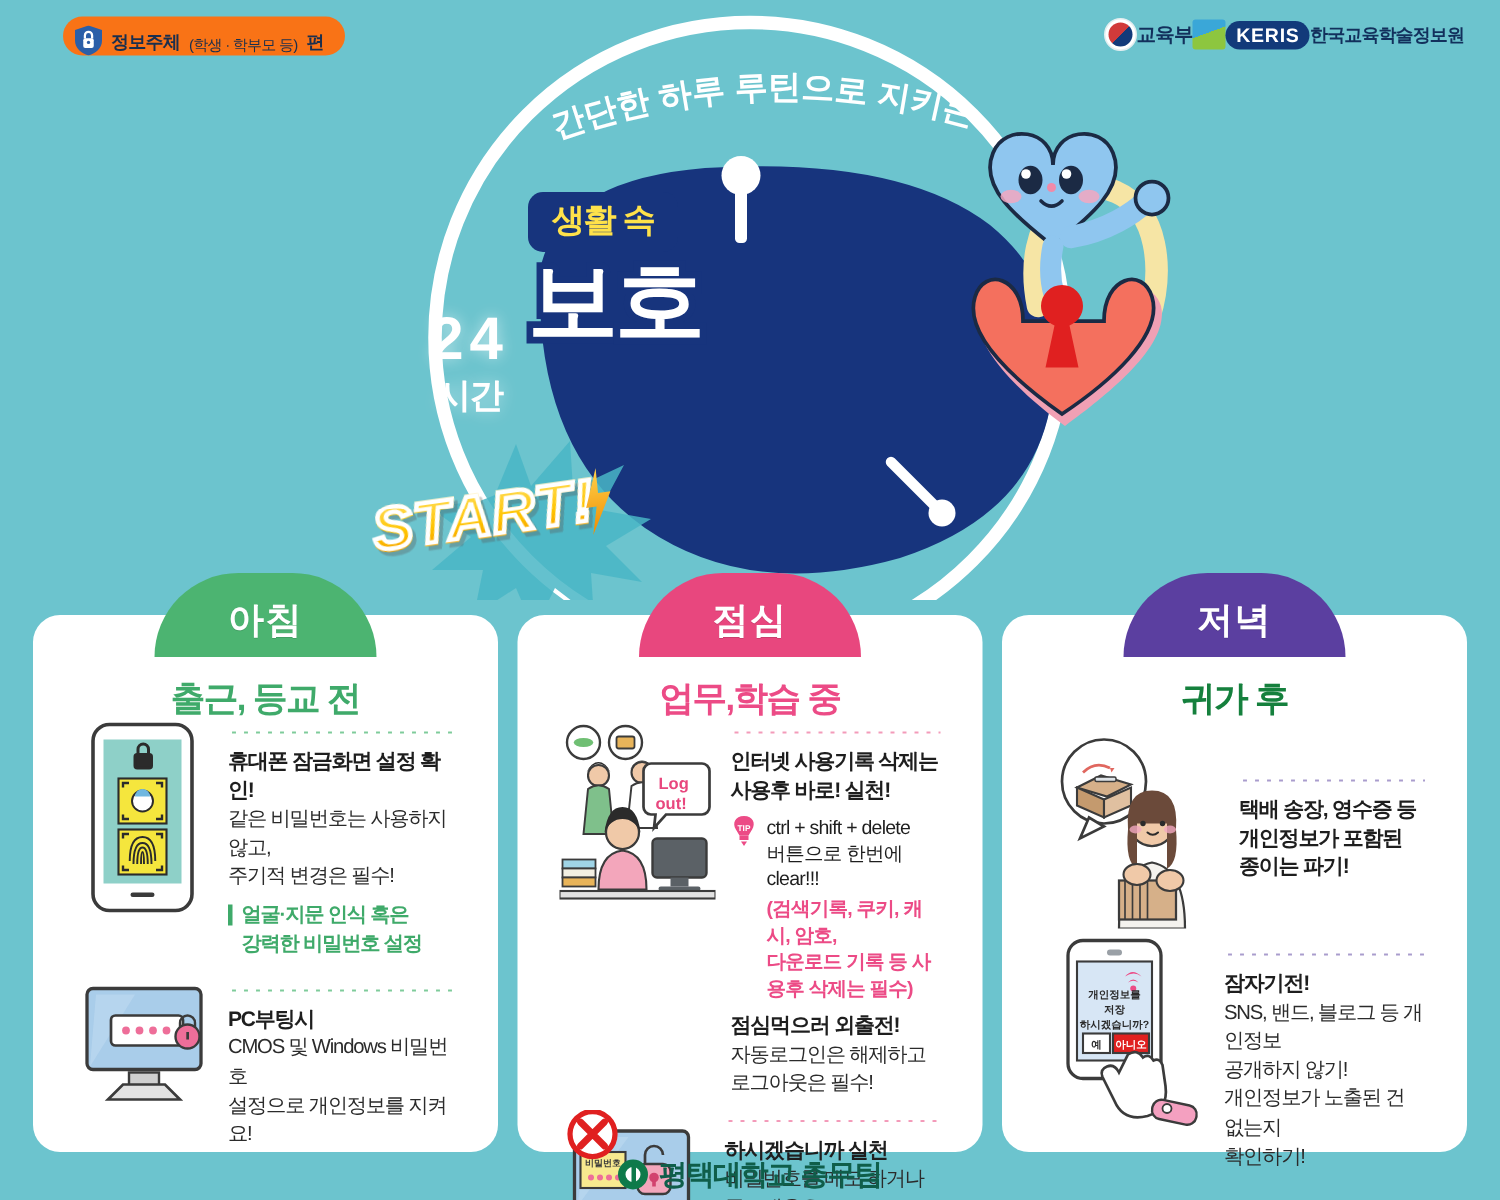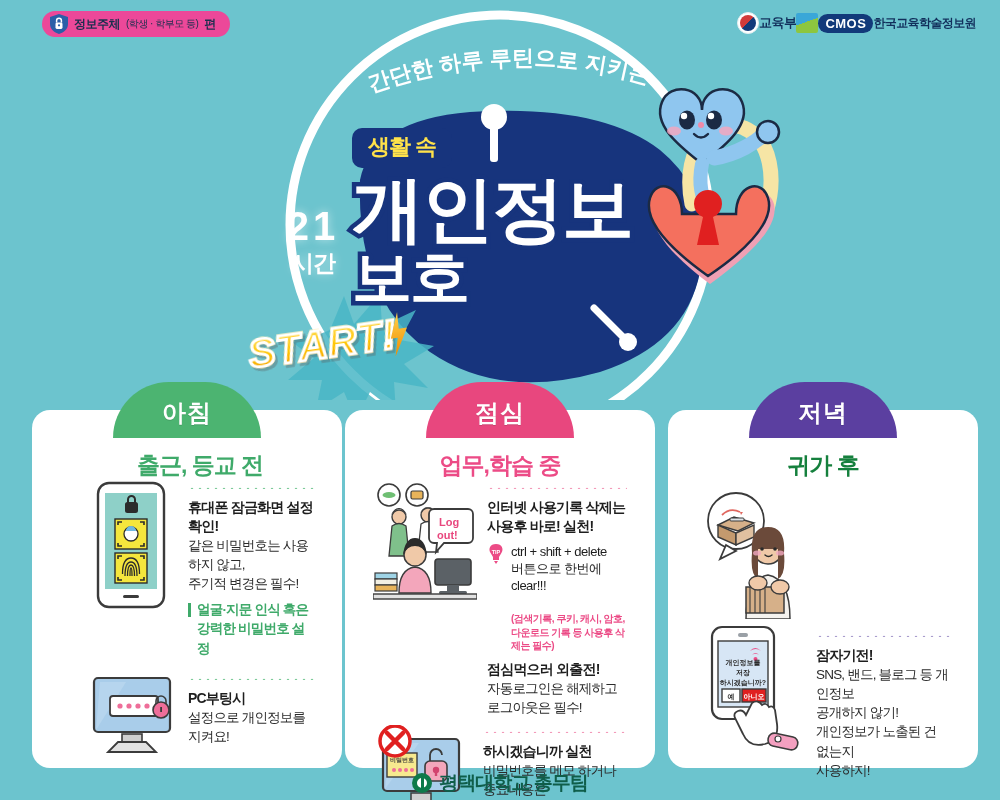--- a/index.html
+++ b/index.html
@@ -10,22 +10,22 @@
     position:relative;
     overflow:hidden;
   }
 
   
   .topbar { position:absolute; top:0; left:0; width:1000px; height:56px; z-index:40; }
 
   .subject-pill{
     position:absolute; left:42px; top:11px;
     height:26px; padding:0 14px 0 8px;
-    background:#ec4899; border-radius:14px;
-    display:flex; align-items:center; gap:6px;
+    background:#f97316; border-radius:14px;
+    display:flex; align-items:flex-end; gap:6px;
   }
   .shield{
     width:18px; height:20px; flex:0 0 18px; position:relative;
   }
   .shield svg{ display:block; }
   .subject-pill .t1{ font-size:12px; font-weight:bold; color:#1a2f4e; letter-spacing:-.5px;}
   .subject-pill .t2{ font-size:10px; font-weight:normal; color:#1a2f4e; letter-spacing:-.5px;}
   .subject-pill .t3{ font-size:12px; font-weight:bold; color:#1a2f4e; letter-spacing:-.5px;}
 
   .gov-logos{
@@ -104,21 +104,21 @@
 
   
   .mascot{position:absolute;left:640px;top:72px;width:170px;height:230px;z-index:24;}
 
   
   .cards{position:absolute;left:0;top:398px;width:1000px;height:368px;z-index:30;}
   .card{
     position:absolute; top:12px; width:310px; height:358px;
     background:#ffffff; border-radius:18px;
   }
-  .card.c1{left:32px;padding-left:26px;}
+  .card.c1{left:22px;}
   .card.c2{left:345px;}
   .card.c3{left:668px;}
 
   .cap{
     position:absolute; top:-28px; left:50%; transform:translateX(-50%);
     width:148px; height:56px; border-radius:74px 74px 0 0;
     display:flex; align-items:center; justify-content:center;
     color:#fff; font-size:24px; font-weight:bold; letter-spacing:1px;
     text-shadow:0 1px 0 rgba(0,0,0,.12);
     padding-top:6px;
@@ -147,21 +147,21 @@
   .hl{ font-size:14px; font-weight:bold; color:#1e1e1e; letter-spacing:-.8px; line-height:1.35;}
   .bd{ font-size:13.5px; color:#2b2b2b; letter-spacing:-.8px; line-height:1.42;}
   .note{ margin-top:7px; font-size:13.5px; font-weight:bold; letter-spacing:-.8px; line-height:1.42;
          padding-left:9px; position:relative;}
   .note:before{content:""; position:absolute; left:0; top:3px; width:2.5px; height:14px;}
   .note.green{color:#3faa6a;} .note.green:before{background:#3faa6a;}
 
   .tip{ display:flex; gap:6px; margin-top:7px;}
   .tipbulb{flex:0 0 18px;}
   .tiptxt{font-size:13px;color:#1e1e1e;letter-spacing:-.5px;line-height:1.32;}
-  .tinypink{ margin-top:18px; font-size:10px; font-weight:bold; color:#ec4b86;
+  .tinypink{ margin-top:3px; font-size:13px; font-weight:bold; color:#ec4b86;
              letter-spacing:-.5px; line-height:1.35;}
 
   .blk{ padding:0 14px; }
   .blk + .blk{ margin-top:4px; }
 
   
   .footer{
     position:absolute; left:0; bottom:0; width:1000px; height:34px;
     display:flex; align-items:center; justify-content:center; gap:7px; z-index:40;
   }
@@ -189,21 +189,21 @@
     <span class="t1">정보주체</span>
     <span class="t2">(학생 · 학부모 등)</span>
     <span class="t3">편</span>
   </div>
 
   <div class="gov-logos">
     <span class="taegeuk"></span>
     <span class="moe-txt">교육부</span>
     <span class="keris-badge">
       <span class="keris-sq"></span>
-      <span class="keris-box">CMOS</span>
+      <span class="keris-box">KERIS</span>
     </span>
     <span class="keris-name">한국교육학술정보원</span>
   </div>
 </div>
 
 <div class="hero">
 
   <svg class="arc-svg" width="1000" height="400">
 
     <circle cx="500" cy="225" r="210" fill="none" stroke="#ffffff" stroke-width="9"></circle>
@@ -218,37 +218,36 @@
   <div class="curve-text">
     <svg width="360" height="70" viewBox="0 0 360 70">
       <path id="arcpath" d="M5,62 Q180,-14 355,52" fill="none"></path>
       <text>
         <textPath href="#arcpath" startOffset="50%" text-anchor="middle">간단한 하루 루틴으로 지키는</textPath>
       </text>
     </svg>
   </div>
 
   <div class="badge-24">
-    <div class="n">21</div>
+    <div class="n">24</div>
     <div class="h">시간</div>
   </div>
 
   <div class="start-burst">
     <div class="start-word">START!</div>
     <div class="start-bolt"></div>
   </div>
 
   <div class="key-hole">
     <div class="c"></div>
       <div class="s"></div>
   </div>
 
   <div class="title-block">
     <div class="tag-life">생활 속</div>
-    <div class="big1">개인정보</div>
     <div class="big2">보호</div>
   </div>
 
   <div class="pin">
     <svg width="56" height="56" viewBox="0 0 56 56">
       <line x1="6" y1="6" x2="36" y2="36" stroke="#fff" stroke-width="7" stroke-linecap="round"></line>
       <circle cx="40" cy="40" r="9" fill="#fff"></circle>
     </svg>
   </div>
 
@@ -356,20 +355,21 @@
                 <circle cx="61" cy="34" r="2.6"></circle>
             </g>
             <circle cx="75" cy="38" r="8" fill="#ee6e99" stroke="#3b3b3b" stroke-width="1.6"></circle>
             <path d="M70 32 v-3 a5 5 0 0 1 10 0 v3" fill="none" stroke="#3b3b3b" stroke-width="1.6"></path>
             <rect x="74.2" y="35" width="1.8" height="5" fill="#3b3b3b"></rect>
           </svg>
         </div>
         <div class="txt">
           <div class="dots green"></div>
           <div class="hl">PC부팅시</div>
+          <div class="bd">CMOS 및 Windows 비밀번호</div>
           <div class="bd">설정으로 개인정보를 지켜요!</div>
         </div>
       </div>
     </div>
   </div>
 
   <div class="card c2">
     <div class="cap pink">점심</div>
     <h2>업무,학습 중</h2>
 
@@ -510,20 +510,26 @@
               <line x1="54" y1="96" x2="54" y2="122"></line>
                 <line x1="59" y1="96" x2="59" y2="122"></line>
               <line x1="64" y1="96" x2="64" y2="122"></line>
                 <line x1="69" y1="96" x2="69" y2="122"></line>
             </g>
 
             <ellipse cx="62" cy="92" rx="9" ry="7" fill="#f0c9a8" stroke="#3b3b3b" stroke-width="1.4"></ellipse>
             <ellipse cx="84" cy="96" rx="9" ry="7" fill="#f0c9a8" stroke="#3b3b3b" stroke-width="1.4"></ellipse>
           </svg>
         </div>
+        <div class="txt" style="padding-top:22px;">
+          <div class="dots purple"></div>
+          <div class="hl">택배 송장, 영수증 등</div>
+          <div class="hl">개인정보가 포함된</div>
+          <div class="hl">종이는 파기!</div>
+        </div>
       </div>
     </div>
 
     <div class="blk" style="margin-top:6px;">
       <div class="row">
         <div class="art">
           <svg width="110" height="132" viewBox="0 0 110 132">
             <rect x="16" y="2" width="62" height="92" rx="10" fill="#fff" stroke="#3b3b3b" stroke-width="2.2"></rect>
             <rect x="42" y="8" width="10" height="4" rx="2" fill="#9aa0a6"></rect>
             <rect x="22" y="16" width="50" height="66" fill="#d7e6f5" stroke="#3b3b3b" stroke-width="1.4"></rect>
@@ -544,21 +550,21 @@
             <rect x="72" y="110" width="30" height="13" rx="6" fill="#f4a0c0" stroke="#3b3b3b" stroke-width="1.6" transform="rotate(12 87 116)"></rect>
             <circle cx="82" cy="114" r="3" fill="#fff" stroke="#3b3b3b" stroke-width="1.2"></circle>
           </svg>
         </div>
         <div class="txt" style="padding-top:4px;">
           <div class="dots purple"></div>
           <div class="hl">잠자기전!</div>
           <div class="bd">SNS, 밴드, 블로그 등 개인정보</div>
           <div class="bd">공개하지 않기!</div>
           <div class="bd">개인정보가 노출된 건 없는지</div>
-          <div class="bd">사용하지!</div>
+          <div class="bd">확인하기!</div>
         </div>
       </div>
     </div>
   </div>
 </div>
 
 <div class="footer">
   <span class="ptu-mark"></span>
   <span class="nm">평택대학교 총무팀</span>
 </div>

